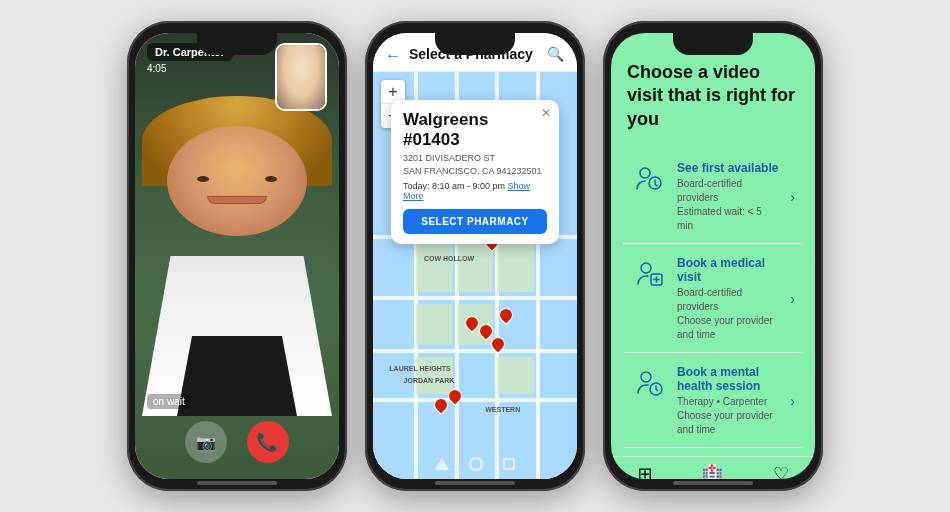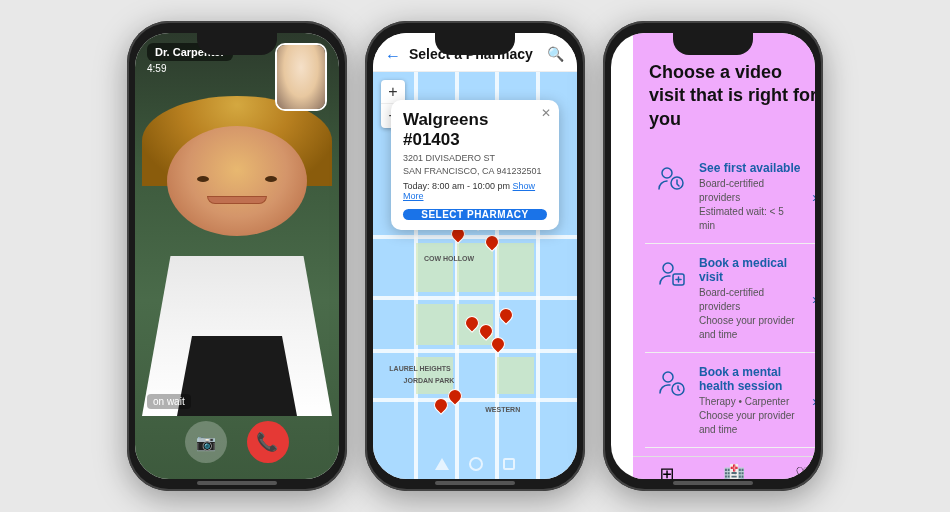--- a/index.html
+++ b/index.html
@@ -299,20 +299,21 @@
       font-size: 9px;
       color: #333;
       margin-top: 4px;
     }
     .popup-hours a {
       color: #1a73e8;
     }
     .popup-select-btn {
       width: 100%;
       margin-top: 8px;
+      padding: 7px;
       background: #1a73e8;
       color: white;
       border: none;
       border-radius: 6px;
       font-size: 10px;
       font-weight: 700;
       letter-spacing: 0.5px;
       cursor: pointer;
       text-align: center;
     }
@@ -342,24 +343,23 @@
       width: 12px;
       height: 12px;
       border: 2px solid rgba(255,255,255,0.7);
       border-radius: 2px;
     }
 
     
     .visit-screen {
       width: 100%;
       height: 100%;
-      background: #f0abfc;
+      background: #86efac;
       display: flex;
       flex-direction: column;
-      margin-left: 22px;
     }
     .visit-header {
       padding: 28px 16px 12px;
     }
     .visit-title {
       font-size: 18px;
       font-weight: 700;
       color: #111;
       line-height: 1.3;
     }
@@ -435,21 +435,21 @@
   <div class="phone-screen">
     <div class="video-bg">
 
       <div class="self-view">
         <div class="self-view-inner"></div>
       </div>
 
       <div class="video-header">
         <div>
           <div class="video-name-badge">Dr. Carpenter</div>
-          <div class="video-timer">4:59</div>
+          <div class="video-timer">4:05</div>
         </div>
         <div class="video-icons-right">
           <div class="video-icon-btn">📹</div>
           <div class="video-icon-btn">⚙</div>
         </div>
       </div>
 
       <div class="video-doctor">
         <div style="width:190px;height:320px;position:relative;overflow:hidden;border-radius:8px 8px 0 0;">
 
@@ -530,21 +530,21 @@
           </div>
 
           <div class="pharmacy-popup">
             <div class="popup-close">✕</div>
             <div class="popup-name">Walgreens #01403</div>
             <div class="popup-address">
               <span>3201 DIVISADERO ST</span><br>
               <span>SAN FRANCISCO, CA 941232501</span>
             </div>
             <div class="popup-hours">
-              <span>Today: 8:00 am - 10:00 pm</span>
+              <span>Today: 8:10 am - 9:00 pm</span>
               <a href="#">Show More</a>
             </div>
             <div class="popup-select-btn">SELECT PHARMACY</div>
           </div>
 
           <div class="nav-bar-android">
             <div class="nav-triangle"></div>
             <div class="nav-dot"></div>
             <div class="nav-square"></div>
           </div>

